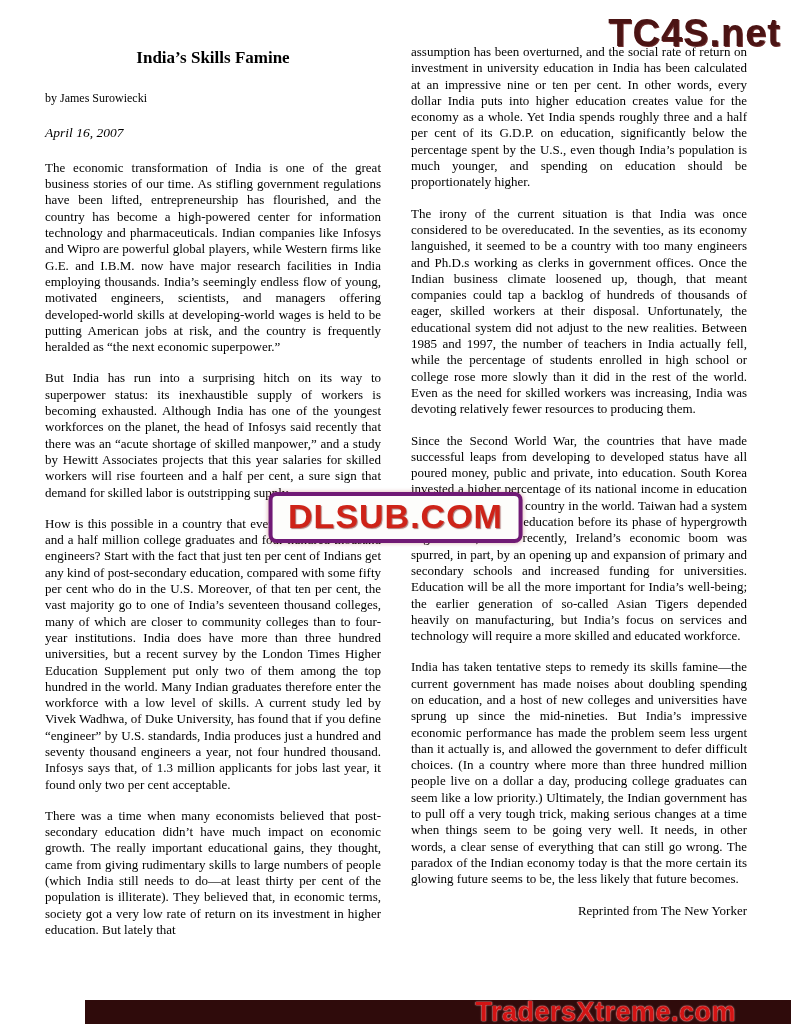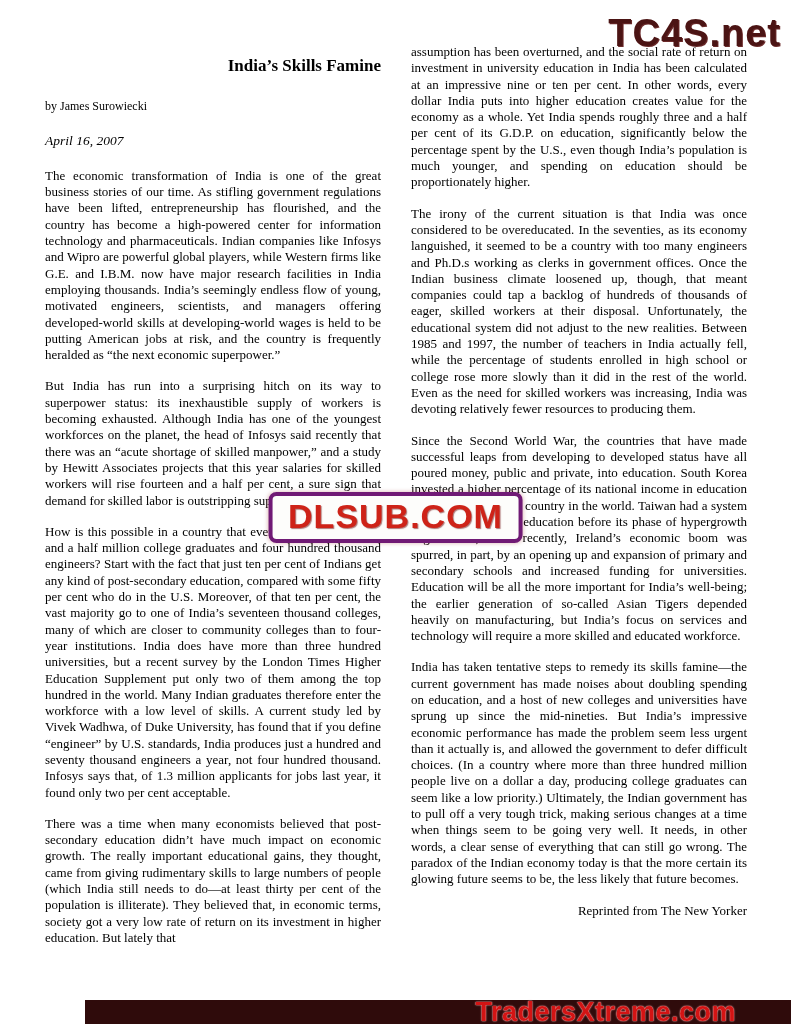--- a/index.html
+++ b/index.html
@@ -21,22 +21,22 @@
   }
   .col {
     width: 336px;
     font-size: 13px;
     line-height: 16.3px;
     text-align: justify;
   }
   h1.title {
     font-size: 17px;
     font-weight: bold;
-    margin: 14px 0 24px 0;
-    text-align: right;
+    margin: 6px 0 24px 0;
+    text-align: center;
   }
   p.byline {
     margin: 0 0 18px 0;
     text-align: left;
     font-size: 12px;
   }
   p.date {
     margin: 0 0 19px 0;
     font-style: italic;
     text-align: left;

